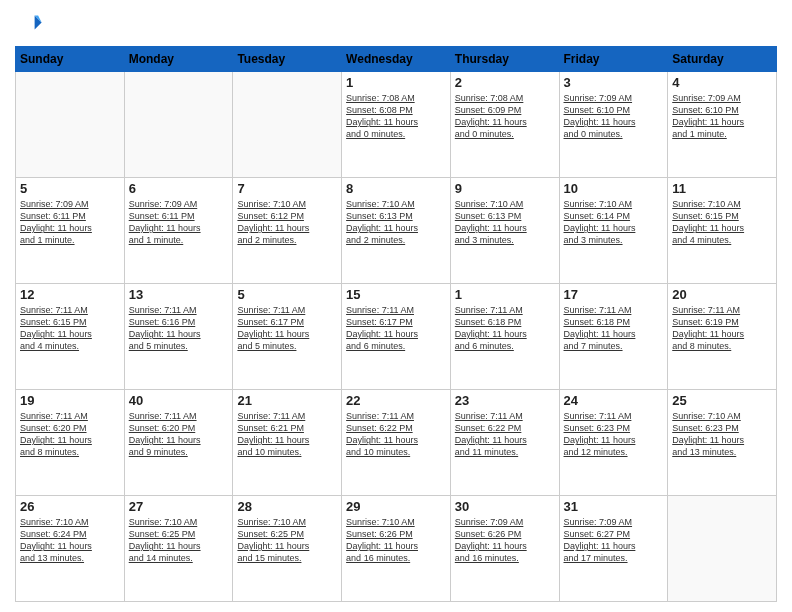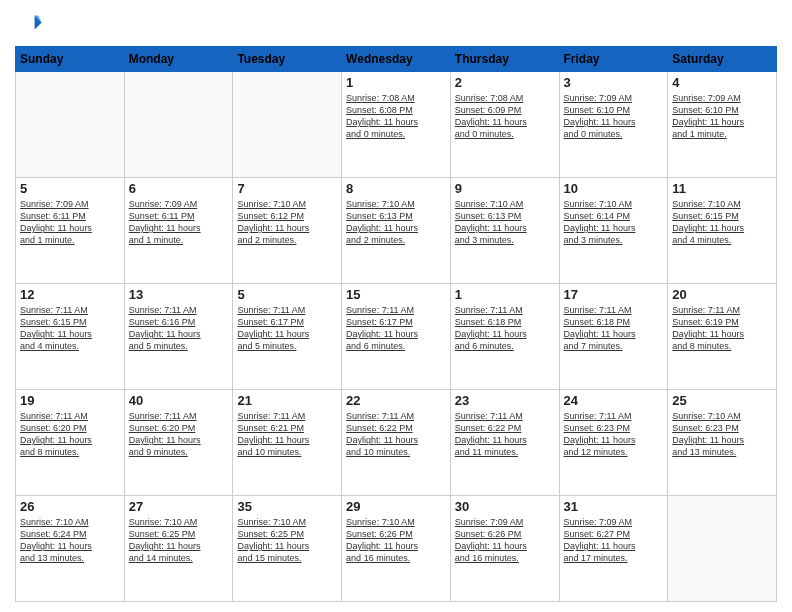--- a/index.html
+++ b/index.html
@@ -326,21 +326,21 @@
 and 13 minutes.</div>
           </td>
           <td>
             <span class="day-number">27</span>
             <div class="day-info" style="white-space: pre-line;">Sunrise: 7:10 AM
 Sunset: 6:25 PM
 Daylight: 11 hours
 and 14 minutes.</div>
           </td>
           <td>
-            <span class="day-number">35</span>
+            <span class="day-number">28</span>
             <div class="day-info" style="white-space: pre-line;">Sunrise: 7:10 AM
 Sunset: 6:25 PM
 Daylight: 11 hours
 and 15 minutes.</div>
           </td>
           <td>
             <span class="day-number">29</span>
             <div class="day-info" style="white-space: pre-line;">Sunrise: 7:10 AM
 Sunset: 6:26 PM
 Daylight: 11 hours

